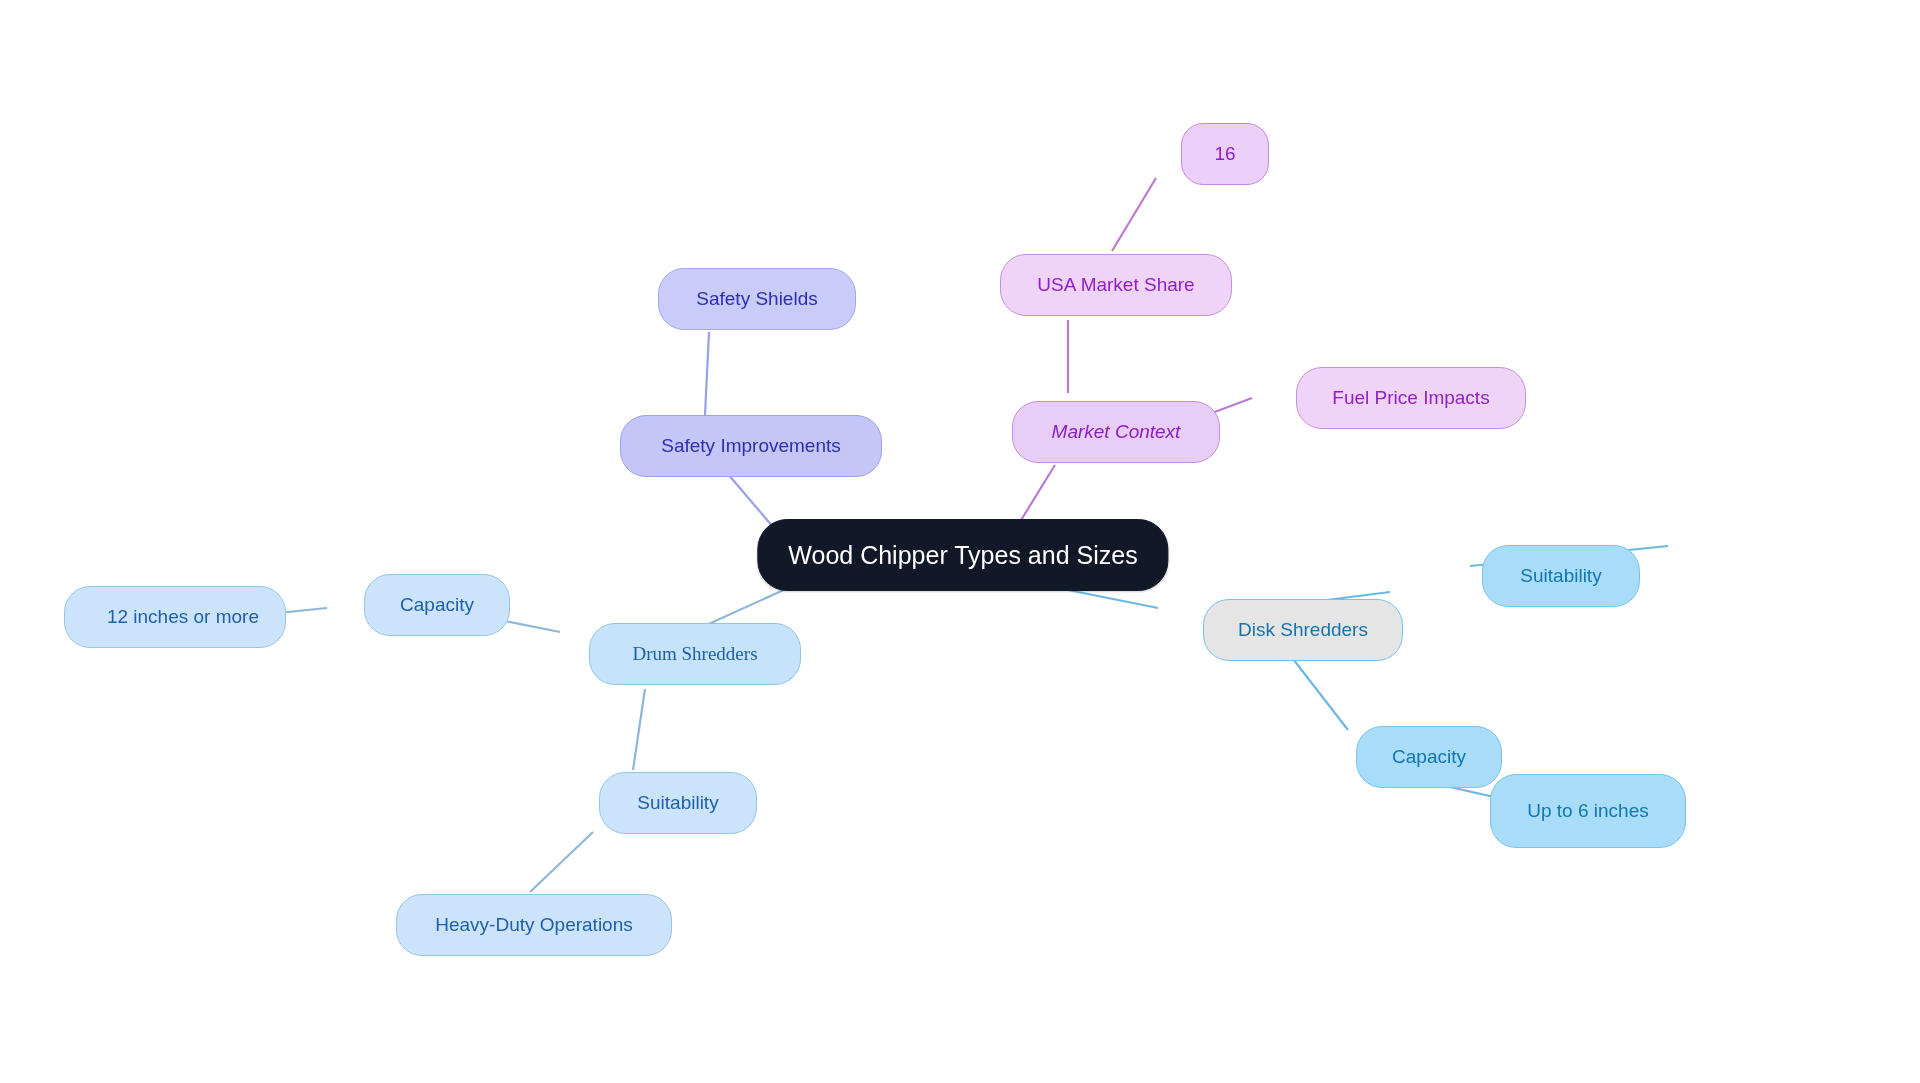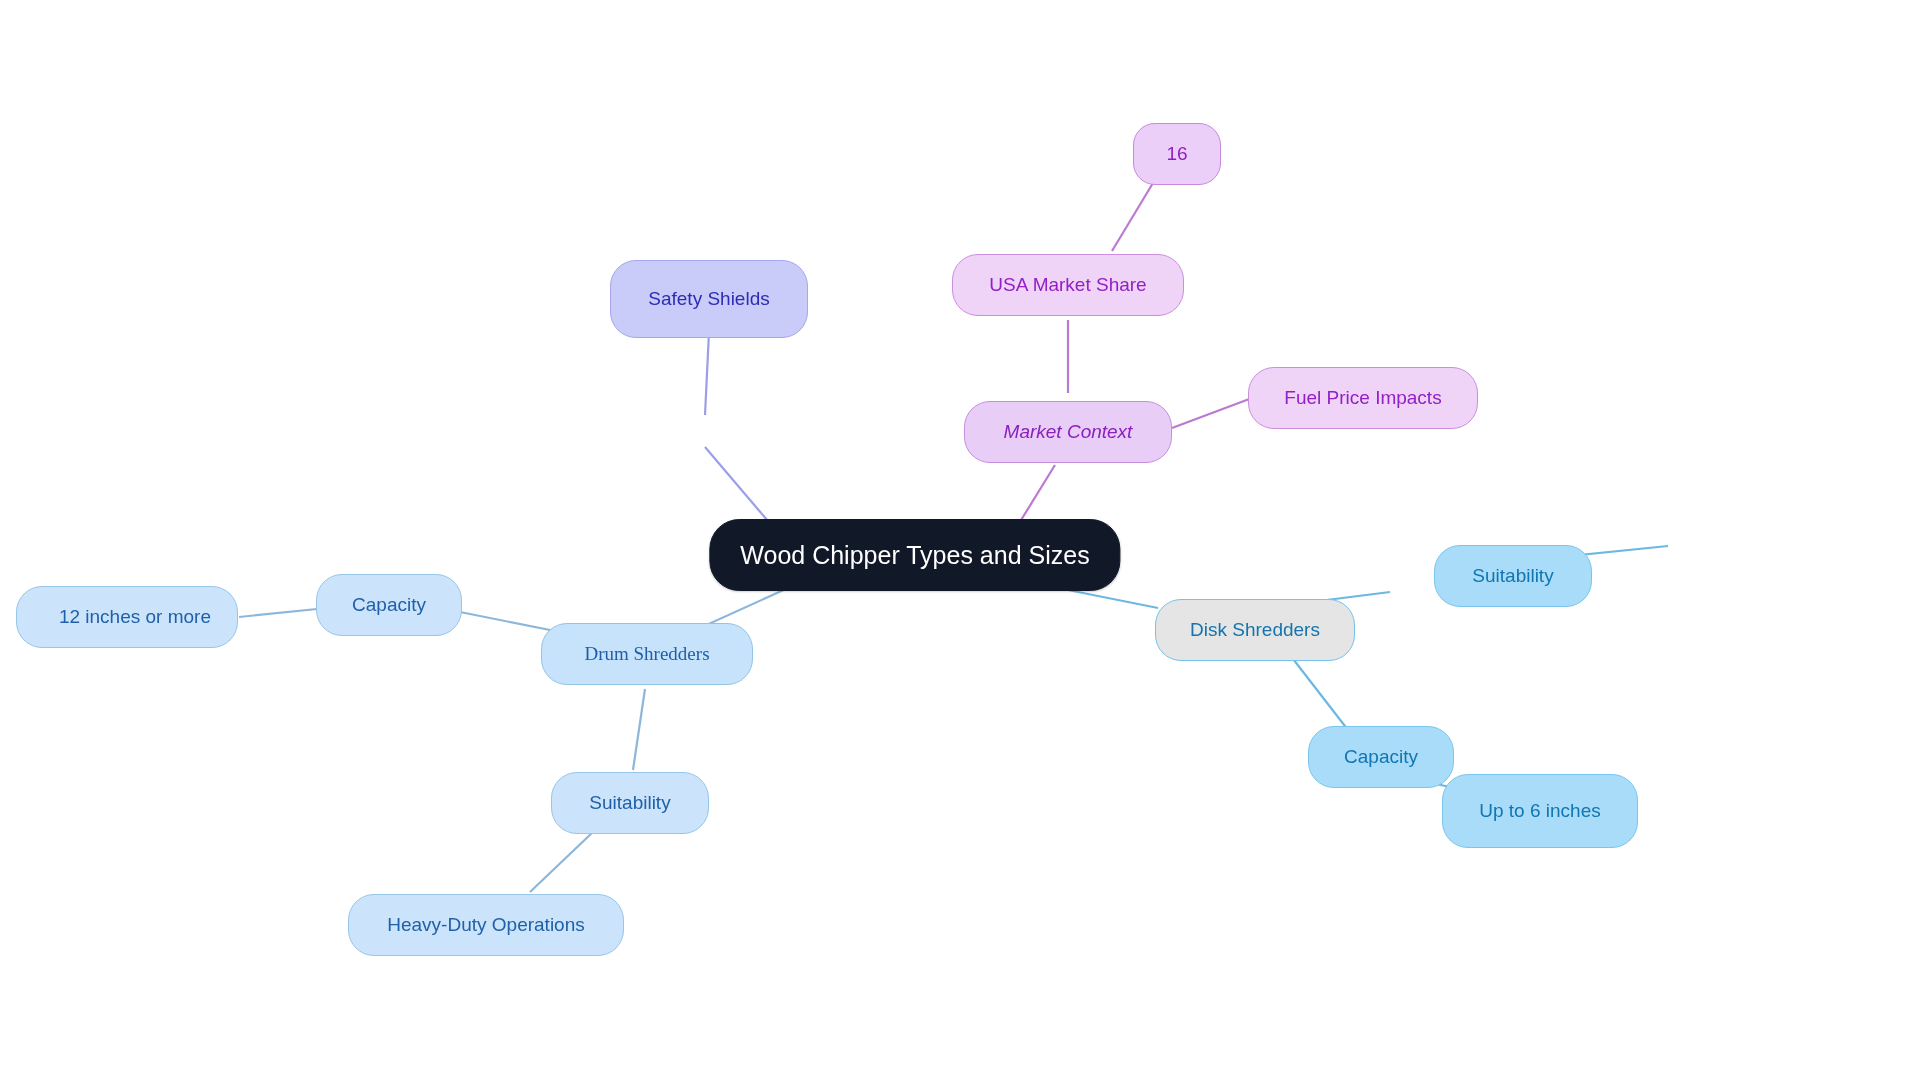--- a/index.html
+++ b/index.html
@@ -36,20 +36,21 @@
     box-sizing: border-box;
     display: flex;
     align-items: center;
     justify-content: center;
     text-align: center;
     white-space: nowrap;
     line-height: 1.15;
     border-style: solid;
     border-width: 1px;
     transform: translate(-50%, -50%);
+    margin-left: 48px;
   }
 
   
   .node.root {
     background: #111827;
     border-color: #111827;
     color: #ffffff;
     font-size: 25px;
     border-radius: 30px;
     padding: 0 30px;
@@ -173,22 +174,25 @@
 
     <path d="M 1290 655 L 1348 730" fill="none" stroke="#6cb8e2" stroke-width="2.2"></path>
 
     <path d="M 1423 781 L 1530 805" fill="none" stroke="#6cb8e2" stroke-width="2.2"></path>
   </svg>
 
   <div class="node root" style="left:915px; top:555px; height:72px; min-width:338px;">
     <span>Wood Chipper Types and Sizes</span>
   </div>
 
-
-  <div class="node peri-light" style="left:709px; top:299px; height:78px; min-width:198px;">
+  <div class="node peri" style="left:703px; top:446px; height:62px; min-width:262px;">
+    <span>Safety Improvements</span>
+  </div>
+
+  <div class="node peri-light" style="left:709px; top:299px; height:62px; min-width:198px;">
     <span>Safety Shields</span>
   </div>
 
   <div class="node purple-soft" style="left:1068px; top:432px; height:62px; min-width:208px;">
     <span>Market Context</span>
   </div>
 
   <div class="node purple" style="left:1068px; top:285px; height:62px; min-width:232px;">
     <span>USA Market Share</span>
   </div>

